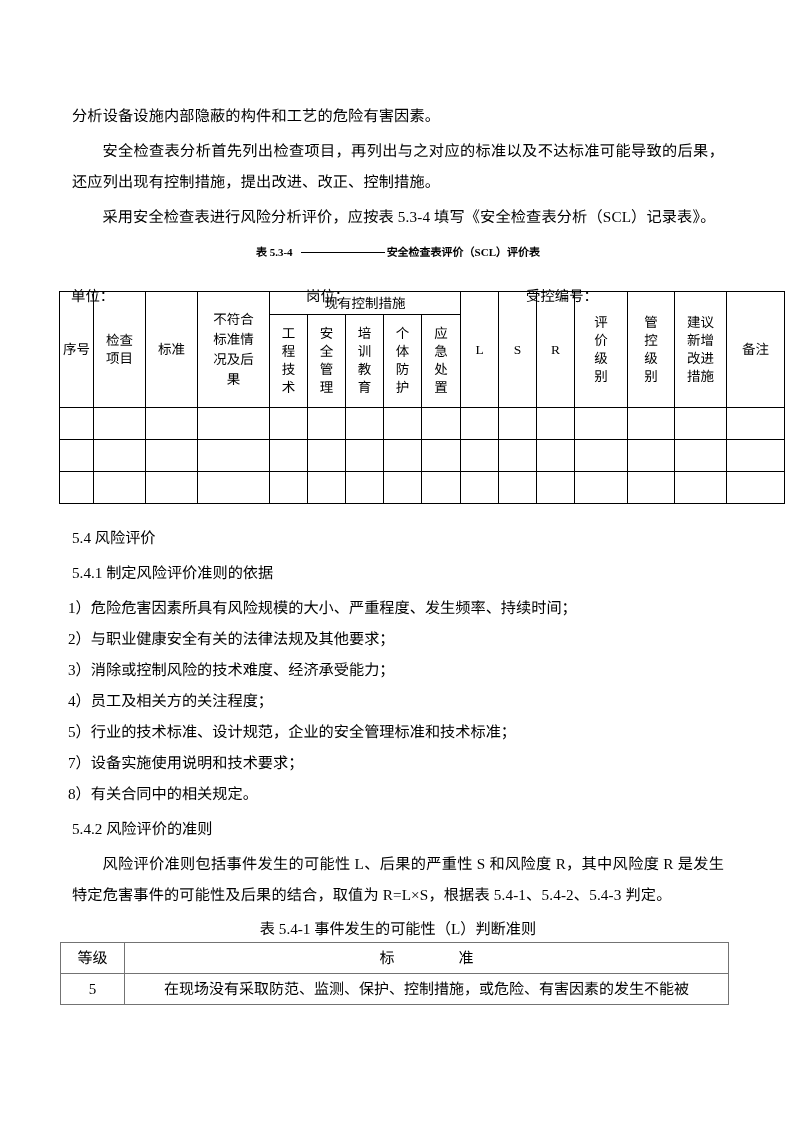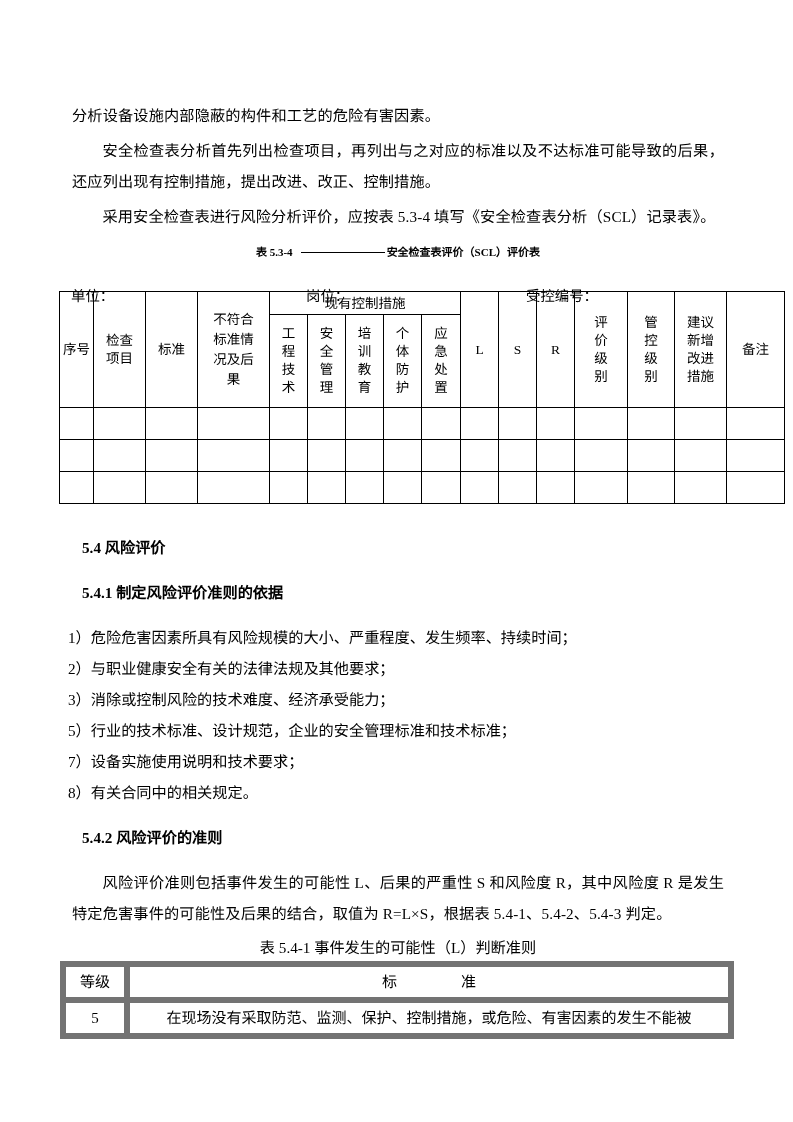--- a/index.html
+++ b/index.html
@@ -44,23 +44,22 @@
   .list-item {
     font-size: 15.2px;
     line-height: 31px;
     margin: 0;
     text-indent: 0;
     padding-left: 0;
   }
   .sec {
     font-size: 15.2px;
     line-height: 31px;
-    margin: 14px;
+    margin: 4px;
     text-indent: 0;
-    font-weight: bold;
   }
 
   
   .tbl-title {
     font-size: 11px;
     font-weight: bold;
     text-align: center;
     line-height: 26px;
     margin: 4px;
     padding-top: 3px;
@@ -142,21 +141,21 @@
     white-space: nowrap;
   }
   table.lvl {
     border-collapse: collapse;
     table-layout: fixed;
     width: 668px;
     margin: 0;
     margin-left: -8px;
   }
   table.lvl td {
-    border: 6px solid #737373;
+    border: 1px solid #737373;
     padding: 0 4px;
     text-align: center;
     vertical-align: middle;
     font-size: 15px;
     line-height: 20px;
     height: 30px;
   }
   table.lvl td.std-head { letter-spacing: 0; }
   table.lvl td.std-head .sp { display: inline-block; width: 64px; }
 </style>
@@ -314,20 +313,21 @@
     </table>
 
     <div style="height:14px"></div>
 
     <p class="sec">5.4 风险评价</p>
     <p class="sec">5.4.1 制定风险评价准则的依据</p>
 
     <p class="list-item">1）危险危害因素所具有风险规模的大小、严重程度、发生频率、持续时间；</p>
     <p class="list-item">2）与职业健康安全有关的法律法规及其他要求；</p>
     <p class="list-item">3）消除或控制风险的技术难度、经济承受能力；</p>
+    <p class="list-item">4）员工及相关方的关注程度；</p>
     <p class="list-item">5）行业的技术标准、设计规范，企业的安全管理标准和技术标准；</p>
     <p class="list-item">7）设备实施使用说明和技术要求；</p>
     <p class="list-item">8）有关合同中的相关规定。</p>
 
     <p class="sec">5.4.2 风险评价的准则</p>
 
     <p class="para indent">风险评价准则包括事件发生的可能性 L、后果的严重性 S 和风险度 R，其中风险度 R 是发生特定危害事件的可能性及后果的结合，取值为 R=L×S，根据表 5.4-1、5.4-2、5.4-3 判定。</p>
 
     <p class="tbl2-title">表 5.4-1  事件发生的可能性（L）判断准则</p>
 

